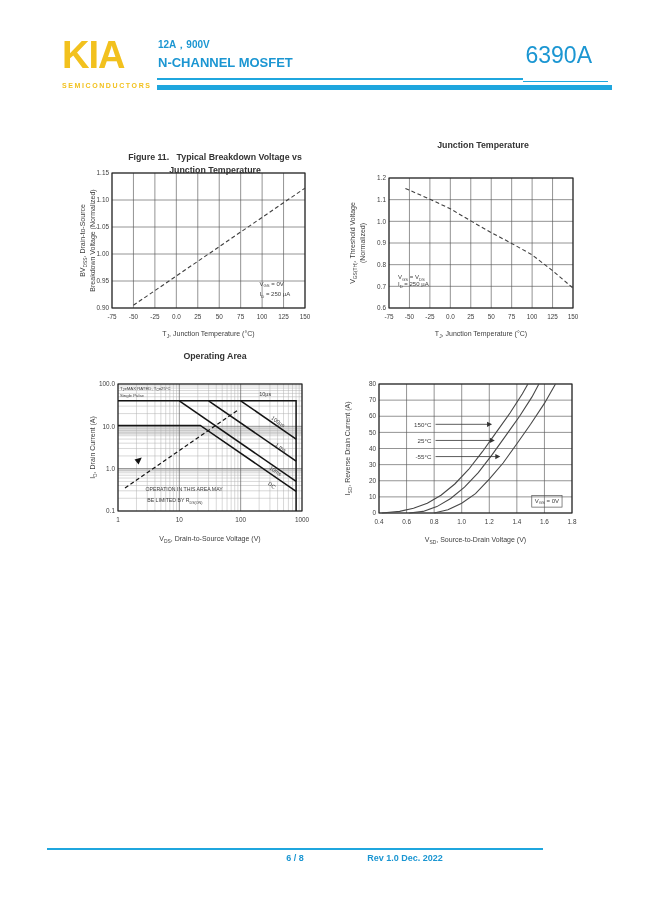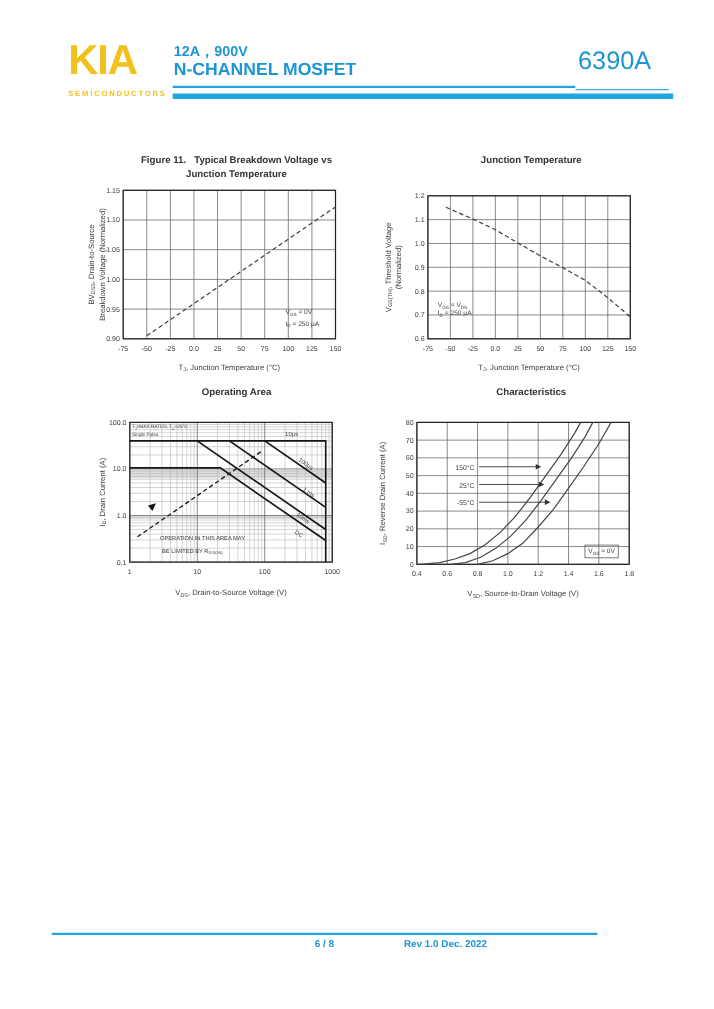--- a/index.html
+++ b/index.html
@@ -2,31 +2,31 @@
 <html style="--cyan: #1B96D2; --cyanbar: #1FA6DE; --yellow: #F2C11E;"><head>
 <meta charset="utf-8">
 <style>
   html,body{margin:0;padding:0}
   body{width:649px;height:917px;background:#ffffff;position:relative;overflow:hidden;
        font-family:"Liberation Sans",sans-serif;color:#333}
   .abs{position:absolute}
   
   .logo{left:62px;top:34px;font-size:38px;font-weight:bold;color:var(--yellow);letter-spacing:-1px}
   .logo-sub{left:62px;top:82px;font-size:7px;font-weight:bold;color:var(--yellow);letter-spacing:1.6px}
-  .sub1{left:158px;top:38px;font-size:13px;font-weight:bold;color:var(--cyan)}
-  .sub2{left:158px;top:55px;font-size:16px;font-weight:bold;color:var(--cyan)}
+  .sub1{left:158px;top:38px;font-size:10px;font-weight:bold;color:var(--cyan)}
+  .sub2{left:158px;top:55px;font-size:13px;font-weight:bold;color:var(--cyan)}
   .part{left:500px;top:42px;width:92px;text-align:right;font-size:23px;color:var(--cyan);font-weight:400}
   .rule{background:var(--cyanbar)}
   .r1{left:157px;top:78px;width:366px;height:1.5px}
   .r2{left:523px;top:80.5px;width:85px;height:1.5px}
   .r3{left:157px;top:85px;width:455px;height:4.5px}
   
   .figtitle{position:absolute;width:230px;text-align:center;font-weight:bold;
             font-size:8.8px;line-height:12.5px;color:#333}
-  #ft0{left:100px;top:139px}
+  #ft0{left:100px;top:151px}
   #ft1{left:368px;top:139px}
   #ft2{left:100px;top:350px}
   #ft3{left:368px;top:350px}
   
   .f-rule{left:47px;top:848px;width:496px;height:1.5px;background:var(--cyanbar)}
   .f-page{left:47px;top:853px;width:496px;text-align:center;font-size:9px;font-weight:bold;color:var(--cyan)}
   .f-rev{left:300px;top:853px;width:210px;text-align:center;font-size:9px;font-weight:bold;color:var(--cyan)}
   svg{position:absolute}
   svg text{font-family:"Liberation Sans",sans-serif}
 </style>
@@ -48,21 +48,20 @@
     <div>Figure 11.&nbsp;&nbsp;&nbsp;Typical Breakdown Voltage vs</div>
     <div>Junction Temperature</div>
   </div>
   <div class="figtitle" id="ft1">
     <div>Junction Temperature</div>
   </div>
   <div class="figtitle" id="ft2">
     <div>Operating Area</div>
   </div>
   <div class="figtitle" id="ft3">
-    <div>Characteristics</div>
   </div>
 
   <div class="abs f-rule"></div>
   <div class="abs f-page">6 / 8</div>
   <div class="abs f-rev">Rev 1.0 Dec. 2022</div>
 
 </div>
 
 <svg width="252" height="194" style="left: 75px; top: 164px;">
     <line x1="37" y1="9" x2="37" y2="144" stroke="#5a5a5a" stroke-width="0.65"></line>

